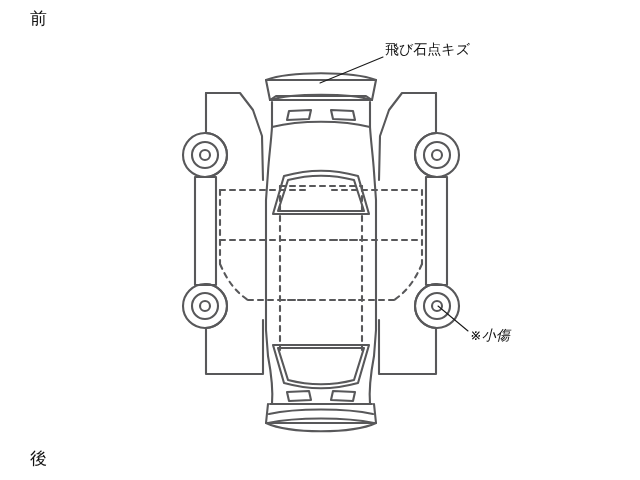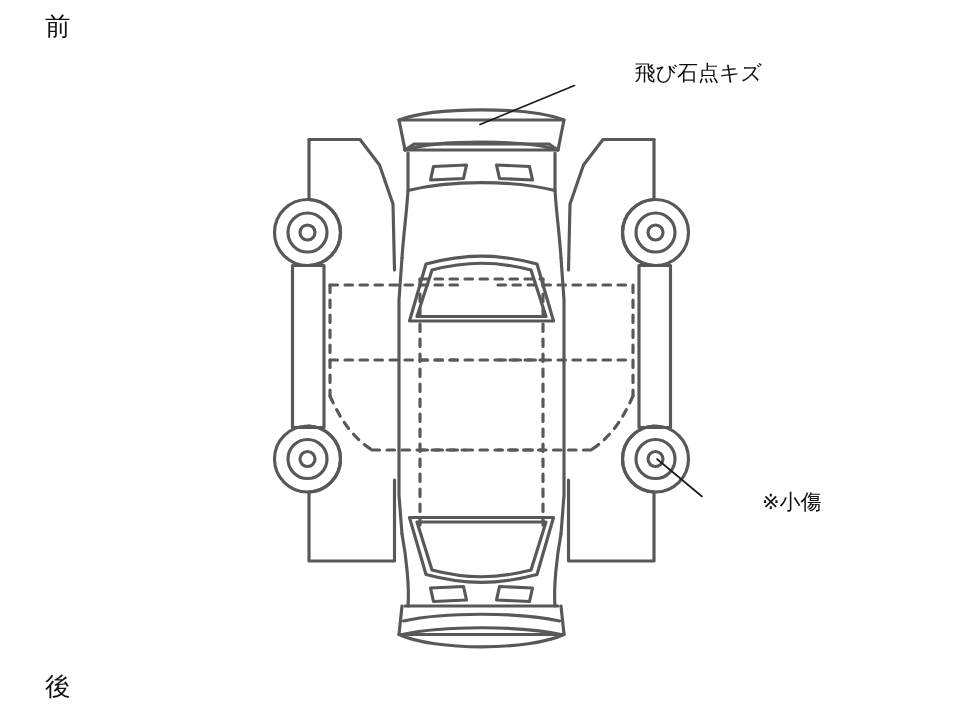--- a/index.html
+++ b/index.html
@@ -38,24 +38,23 @@
   #label-rear  { left: 30px; top: 450px; }
 
   .callout-label {
     position: absolute;
     font-size: 14px;
     line-height: 1;
     color: #111111;
     font-family: "DejaVu Sans", "Liberation Sans", sans-serif;
     white-space: nowrap;
     user-select: none;
-    margin-left: 38px;
   }
   #callout-chip    { left: 385px; top: 42px; }
-  #callout-scratch { left: 470px; top: 328px; }
+  #callout-scratch { left: 470px; top: 328px; font-style: italic; }
 
   #car-svg {
     position: absolute;
     left: 0;
     top: 0;
     width: 640px;
     height: 480px;
     display: block;
   }
 </style>

